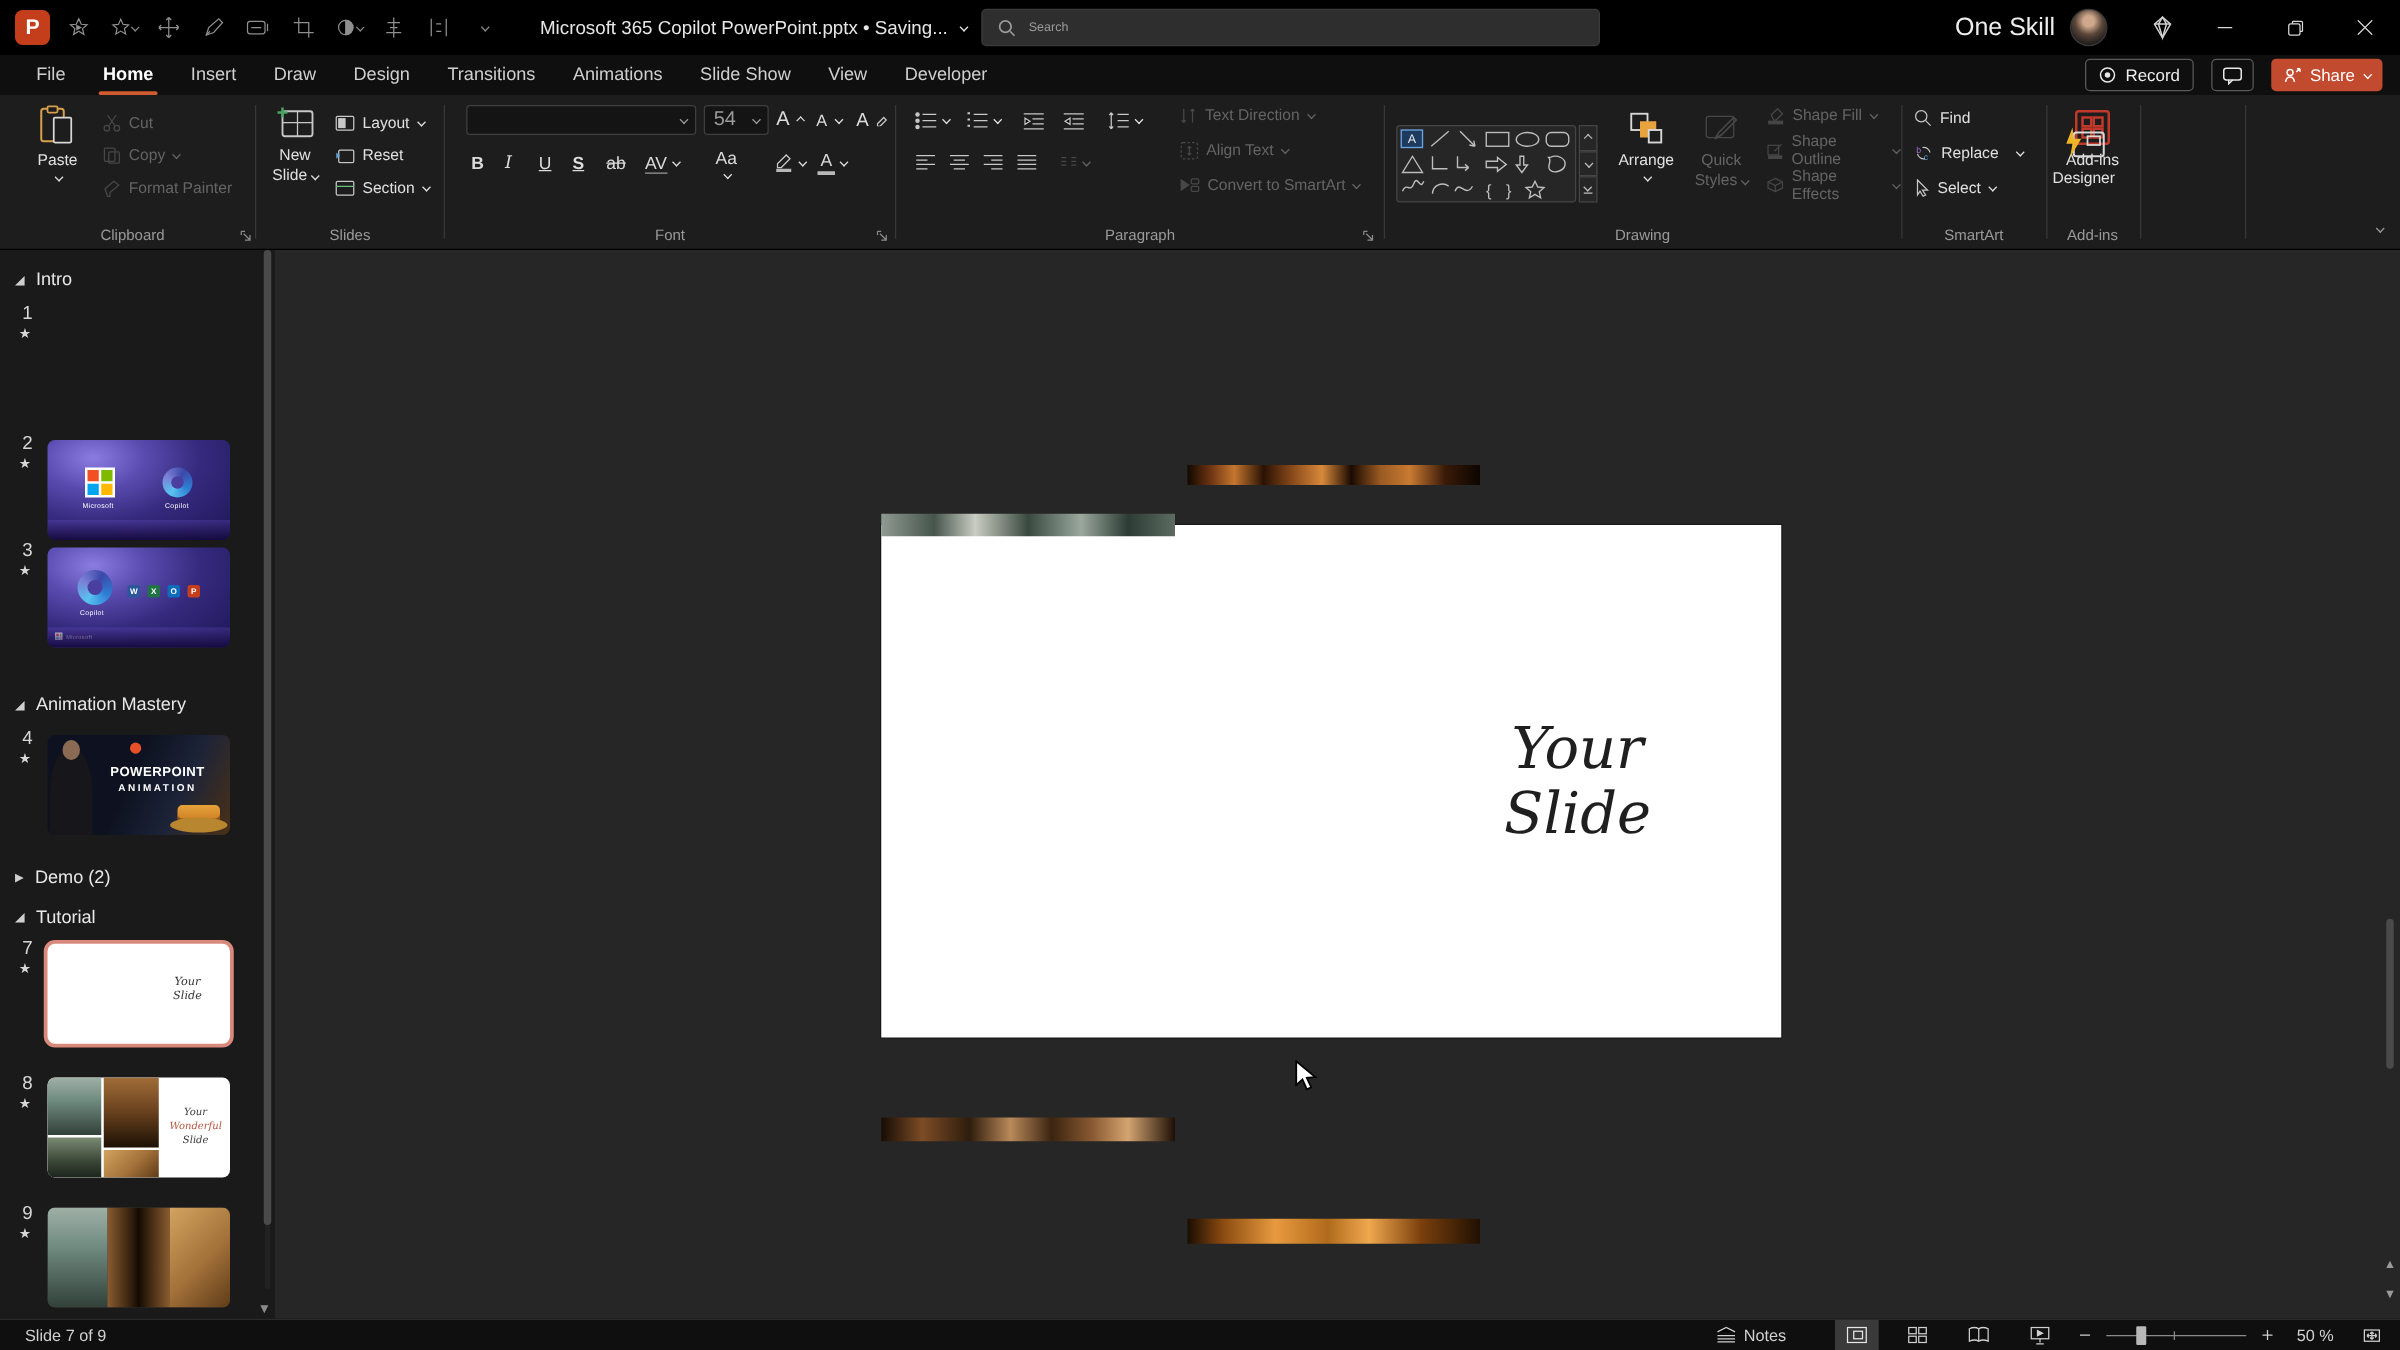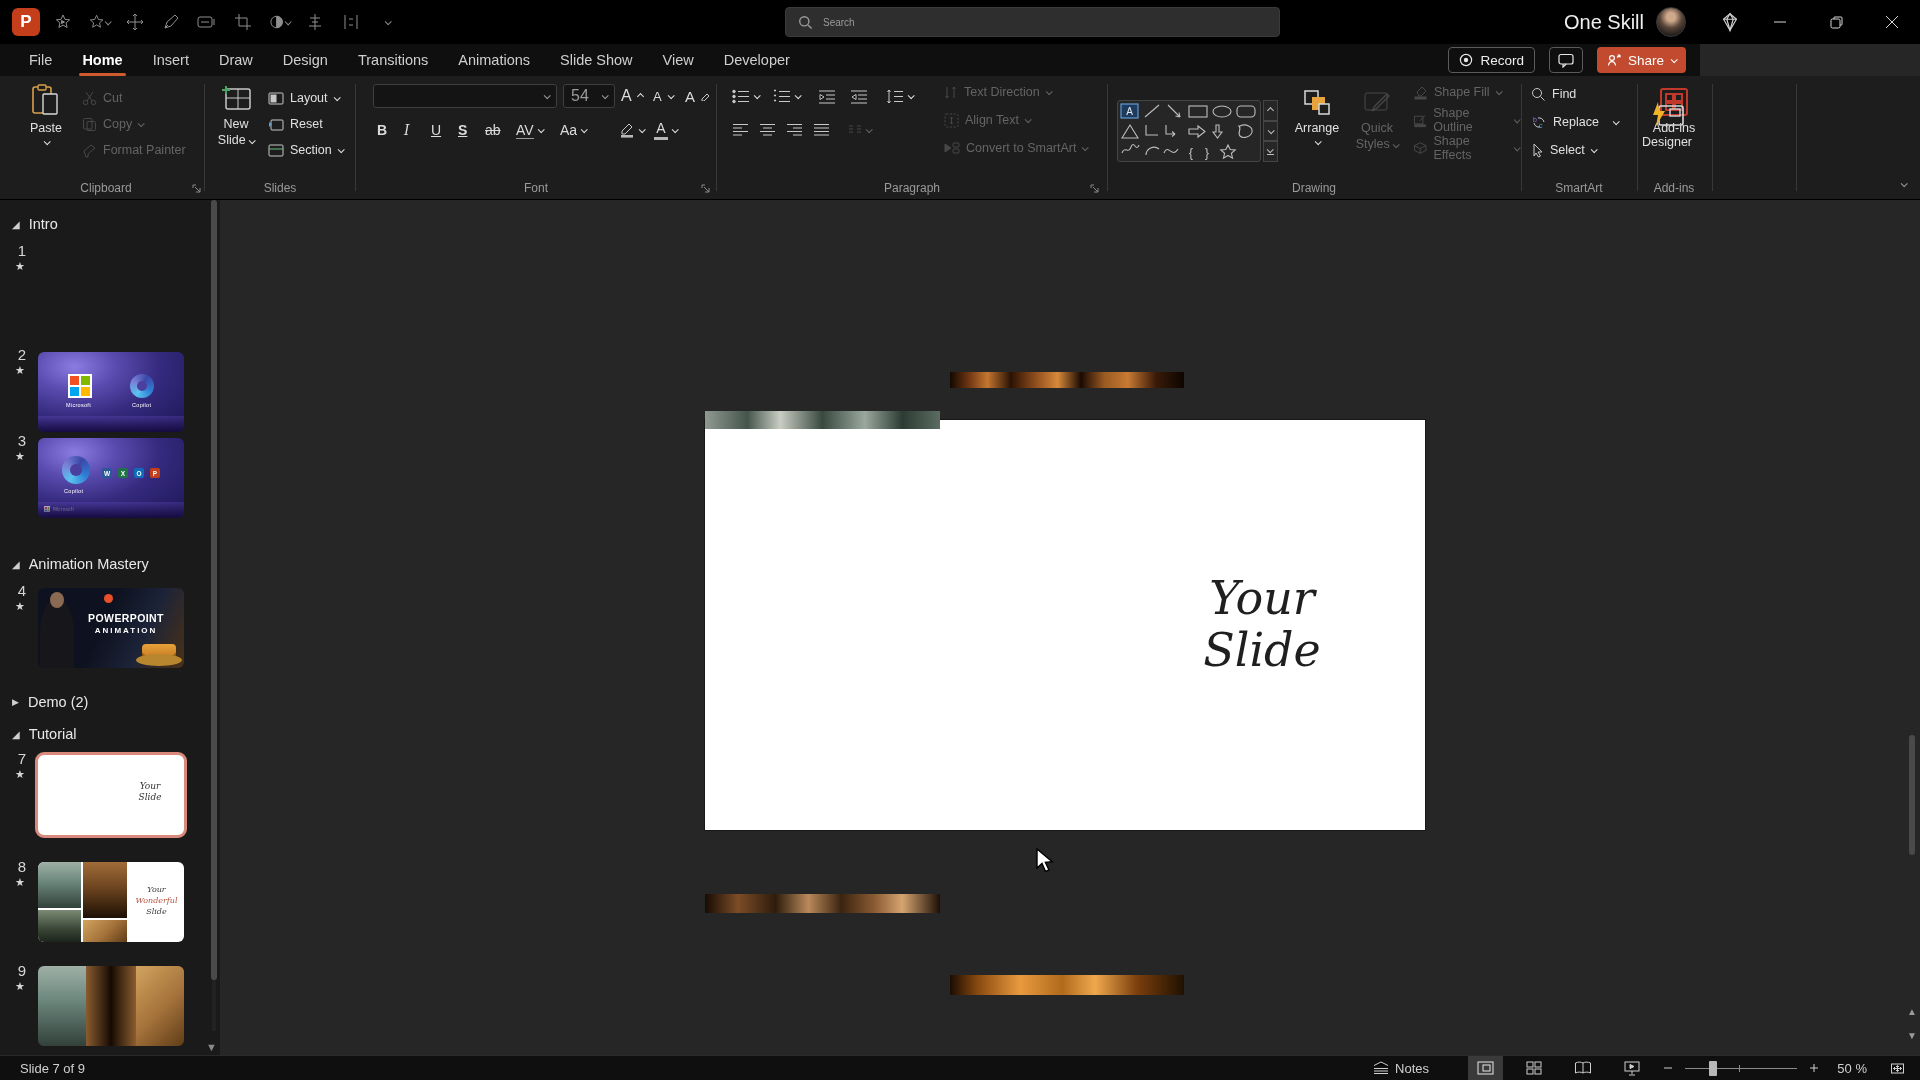--- a/index.html
+++ b/index.html
@@ -18,21 +18,21 @@
   .searchbox input { flex:1; background:transparent; border:none; outline:none; color:#cfcfcf; font-size:10px; font-family:"Liberation Sans", sans-serif; }
   .searchbox input::placeholder { color:#9a9a9a; }
   .tb-right { position:absolute; right:0; top:0; height:44px; display:flex; align-items:center; }
   .user-name { font-size:20px; color:#eee; margin-right:12px; }
   .avatar { width:30px; height:30px; border-radius:50%; background:radial-gradient(circle at 50% 32%, #cfa98b 18%, #5a463a 46%, #141414 85%); border:1px solid #3a3a3a; margin-right:22px; }
   .diamond-btn { width:44px; height:44px; display:flex; align-items:center; justify-content:center; }
   .win-btn { width:56px; height:44px; display:flex; align-items:center; justify-content:center; color:#d8d8d8; }
   .chv { display:inline-block; width:5px; height:5px; border-right:1.4px solid currentColor; border-bottom:1.4px solid currentColor; transform:rotate(45deg) translateY(-1px); }
 
   
-  .tabrow { position:absolute; left:0; top:44px; width:1700px; height:32px; background:#0f0f0f; display:flex; align-items:center; }
+  .tabrow { position:absolute; left:0; top:44px; width:1920px; height:32px; background:#0f0f0f; display:flex; align-items:center; }
   .tab { padding:0 15px; height:32px; display:flex; align-items:center; font-size:14.5px; color:#cfcfcf; position:relative; }
   .tab.active { color:#fff; font-weight:bold; }
   .tab.active::after { content:""; position:absolute; left:12px; right:12px; bottom:0; height:3px; background:#cf5b2e; border-radius:2px; }
   .tabrow .spacer { flex:1; }
   .pill { height:26px; border:1px solid #5a5a5a; border-radius:4px; display:flex; align-items:center; gap:7px; padding:0 10px; font-size:13.5px; color:#eee; margin-right:14px; }
   .share-btn { height:26px; background:#c24a2e; border-radius:4px; display:flex; align-items:center; gap:7px; padding:0 10px; color:#fff; font-size:13.5px; margin-right:14px; }
 
   
   .ribbon { position:absolute; left:0; top:76px; width:1920px; height:124px; background:#1d1d1d; border-bottom:1px solid #000; }
   .g { position:absolute; top:0; height:124px; }
@@ -167,20 +167,24 @@
         </span>
       <span class="qi">
           <svg class="ic" width="18" height="18" viewBox="0 0 18 18" fill="none" stroke="#8f8f8f">
             <path d="M3 2v14M15 2v14M7 6h4M7 12h4"></path>
           </svg>
         </span>
       <span class="qi">
           <span class="chv"></span>
         </span>
     </div>
+    <div class="title-group">
+      <span>Microsoft 365 Copilot PowerPoint.pptx • Saving...</span>
+      <span class="chv"></span>
+    </div>
     <div class="searchbox">
       <svg class="ic" width="15" height="15" viewBox="0 0 15 15" fill="none" stroke="#9a9a9a" stroke-width="1.4">
           <circle cx="6.3" cy="6.3" r="4.6"></circle>
           <path d="M10 10l3.6 3.6"></path>
         </svg>
       <input type="text" placeholder="Search" style="">
     </div>
     <div class="tb-right">
       <span class="user-name">One Skill</span>
       <span class="avatar"></span>
@@ -368,21 +372,21 @@
       <div class="sb" style="position:absolute; left:20px; top:42px; gap:0;">
         <span class="ltr" style="font-weight:bold; width:27px">B</span>
         <span class="ltr" style="font-style:italic; font-family:'DejaVu Serif',serif; width:27px">I</span>
         <span class="ltr" style="text-decoration:underline; width:27px">U</span>
         <span class="ltr" style="font-weight:bold; text-decoration:underline; width:27px">S</span>
         <span class="ltr" style="text-decoration:line-through; width:31px">ab</span>
         <span style="width:44px; display:inline-flex; align-items:center; gap:4px;">
             <span class="ltr" style="border-bottom:1px solid #9a9a9a">AV</span>
             <span class="chv"></span>
           </span>
-        <span style="width:42px; display:inline-flex; align-items:center; gap:4px;">
+        <span style="width:42px; display:inline-flex; align-items:center; gap:4px;flex-direction:column;">
             <span class="ltr">Aa</span>
             <span class="chv"></span>
           </span>
       </div>
       <div class="sb" style="position:absolute; left:262px; top:42px; gap:10px;">
         <span style="display:inline-flex; align-items:center; gap:4px;">
             <svg class="ic" width="16" height="16" viewBox="0 0 16 16">
               <path d="M3 9l7-7 3 3-7 7H3z" fill="none" stroke="#c8c8c8"></path>
               <rect x="2" y="13" width="12" height="2.6" fill="#b8b8b8"></rect>
             </svg>

